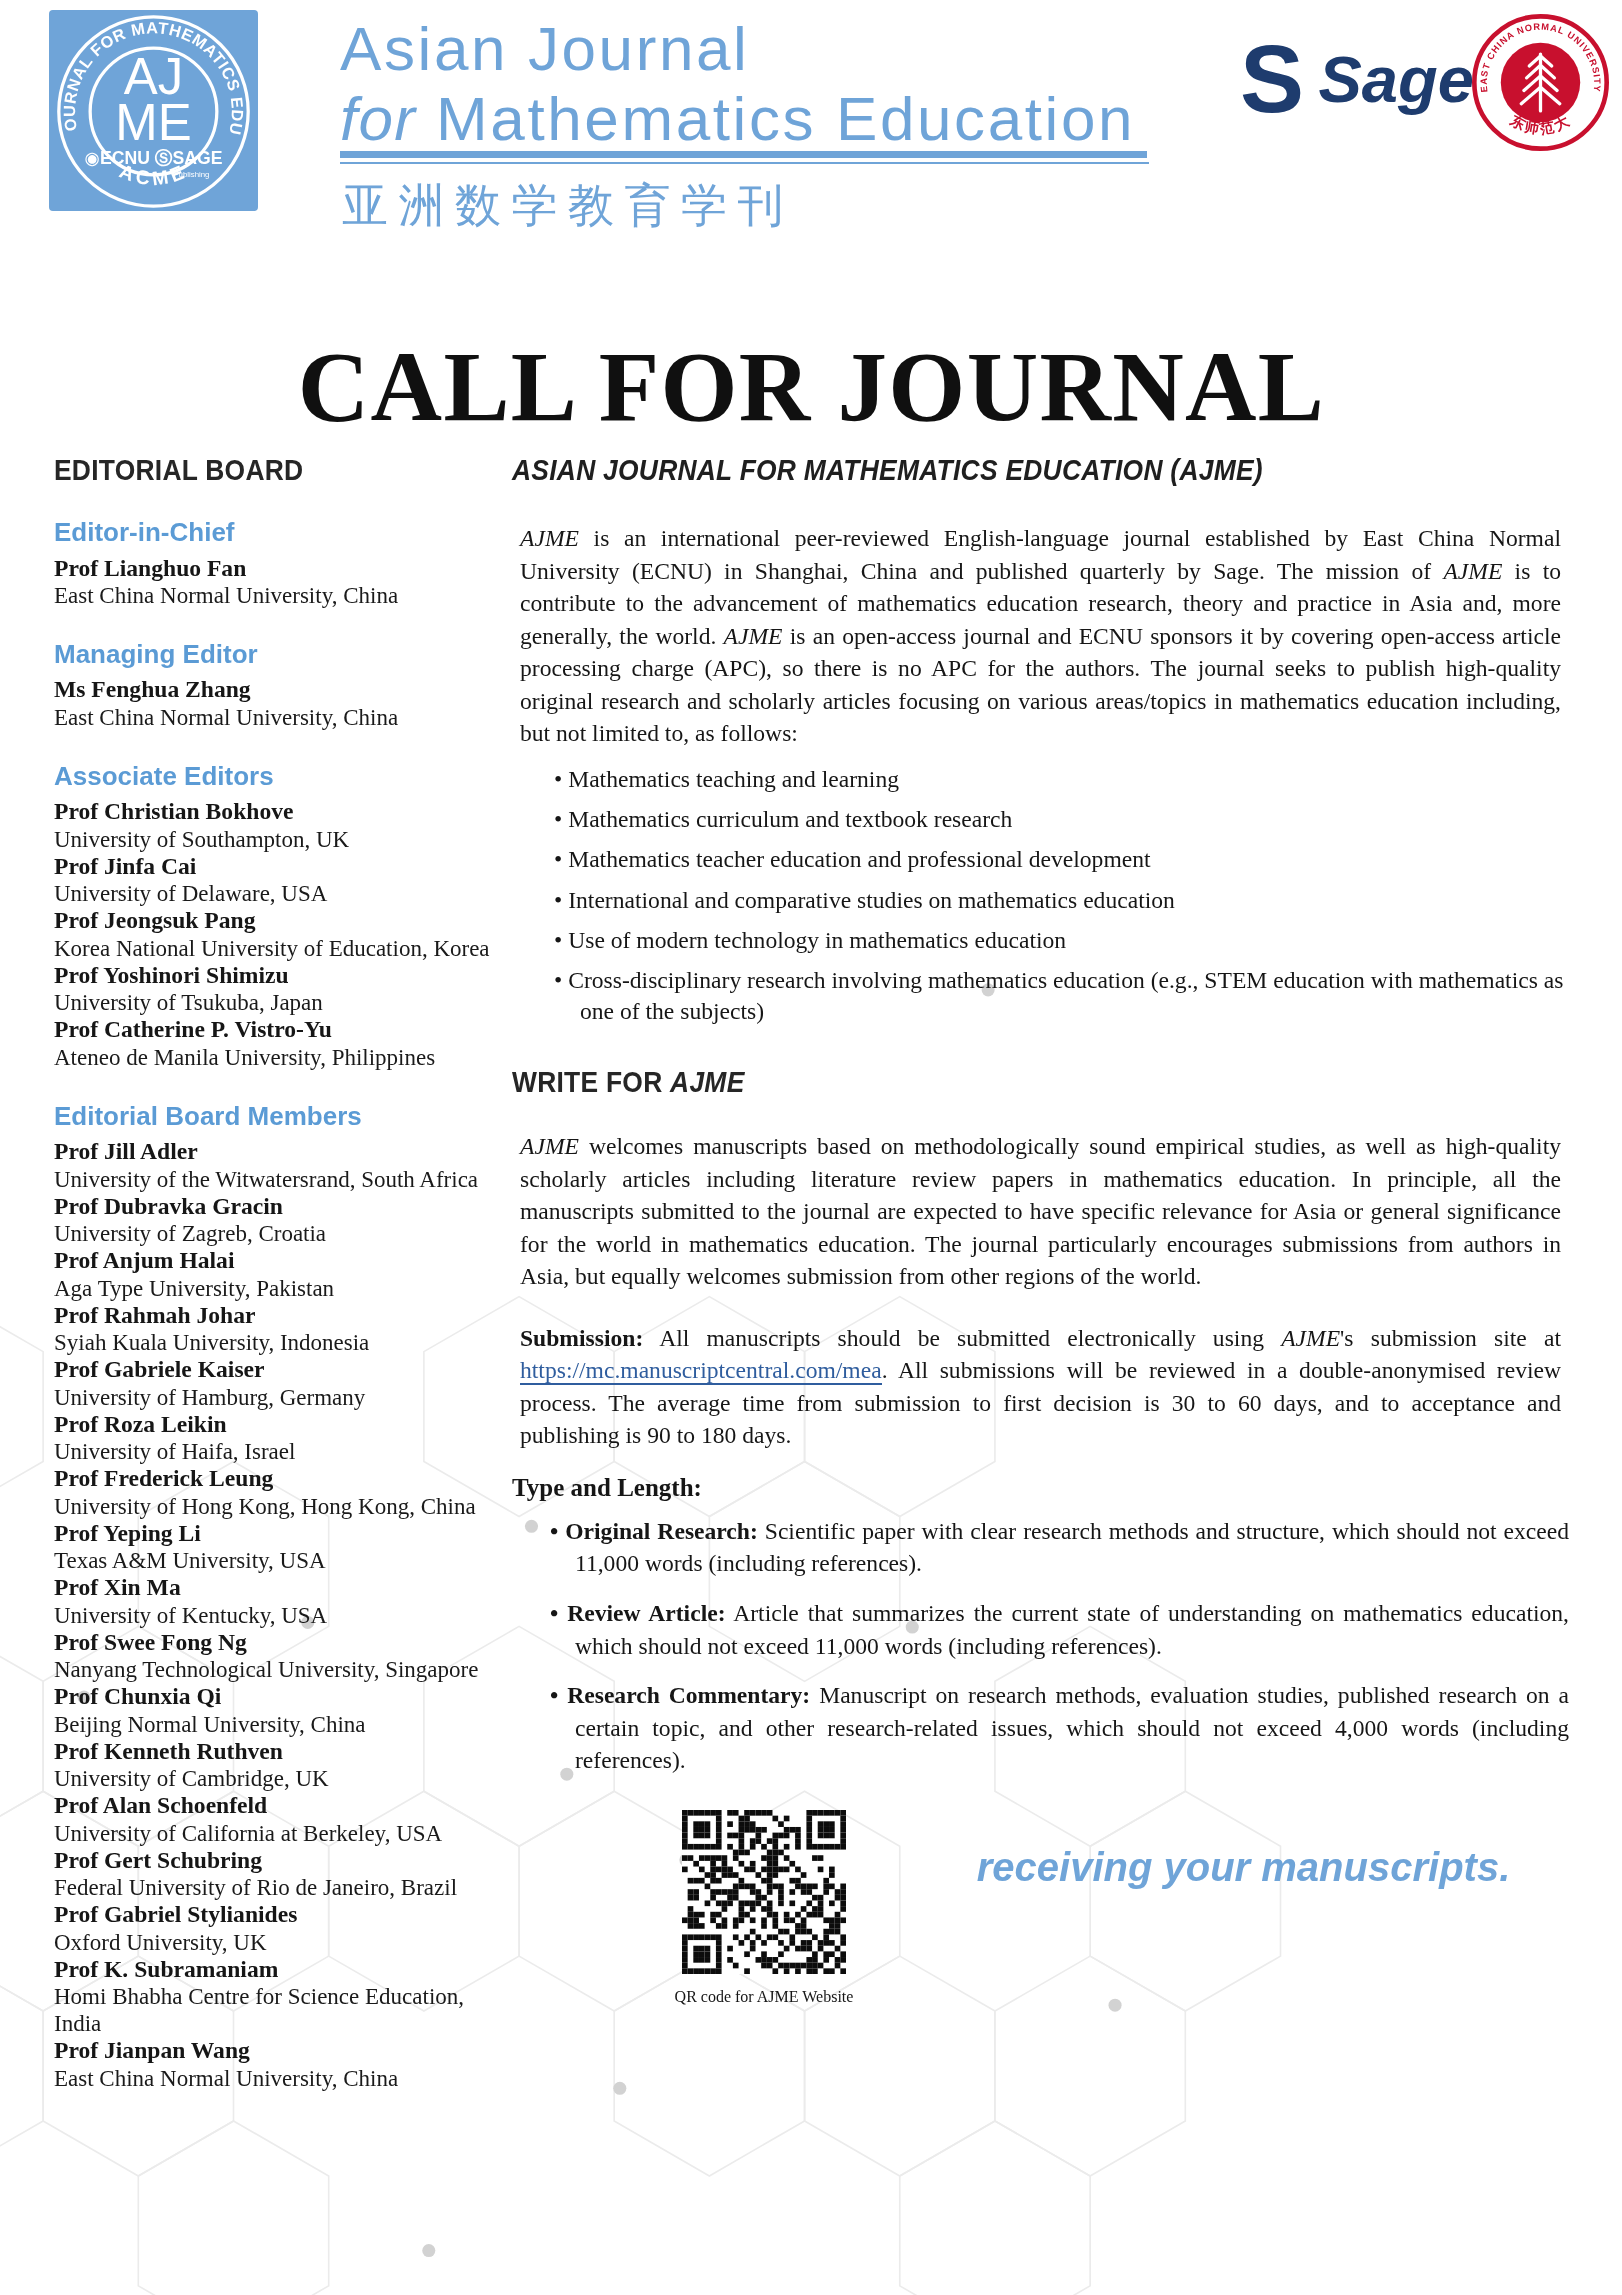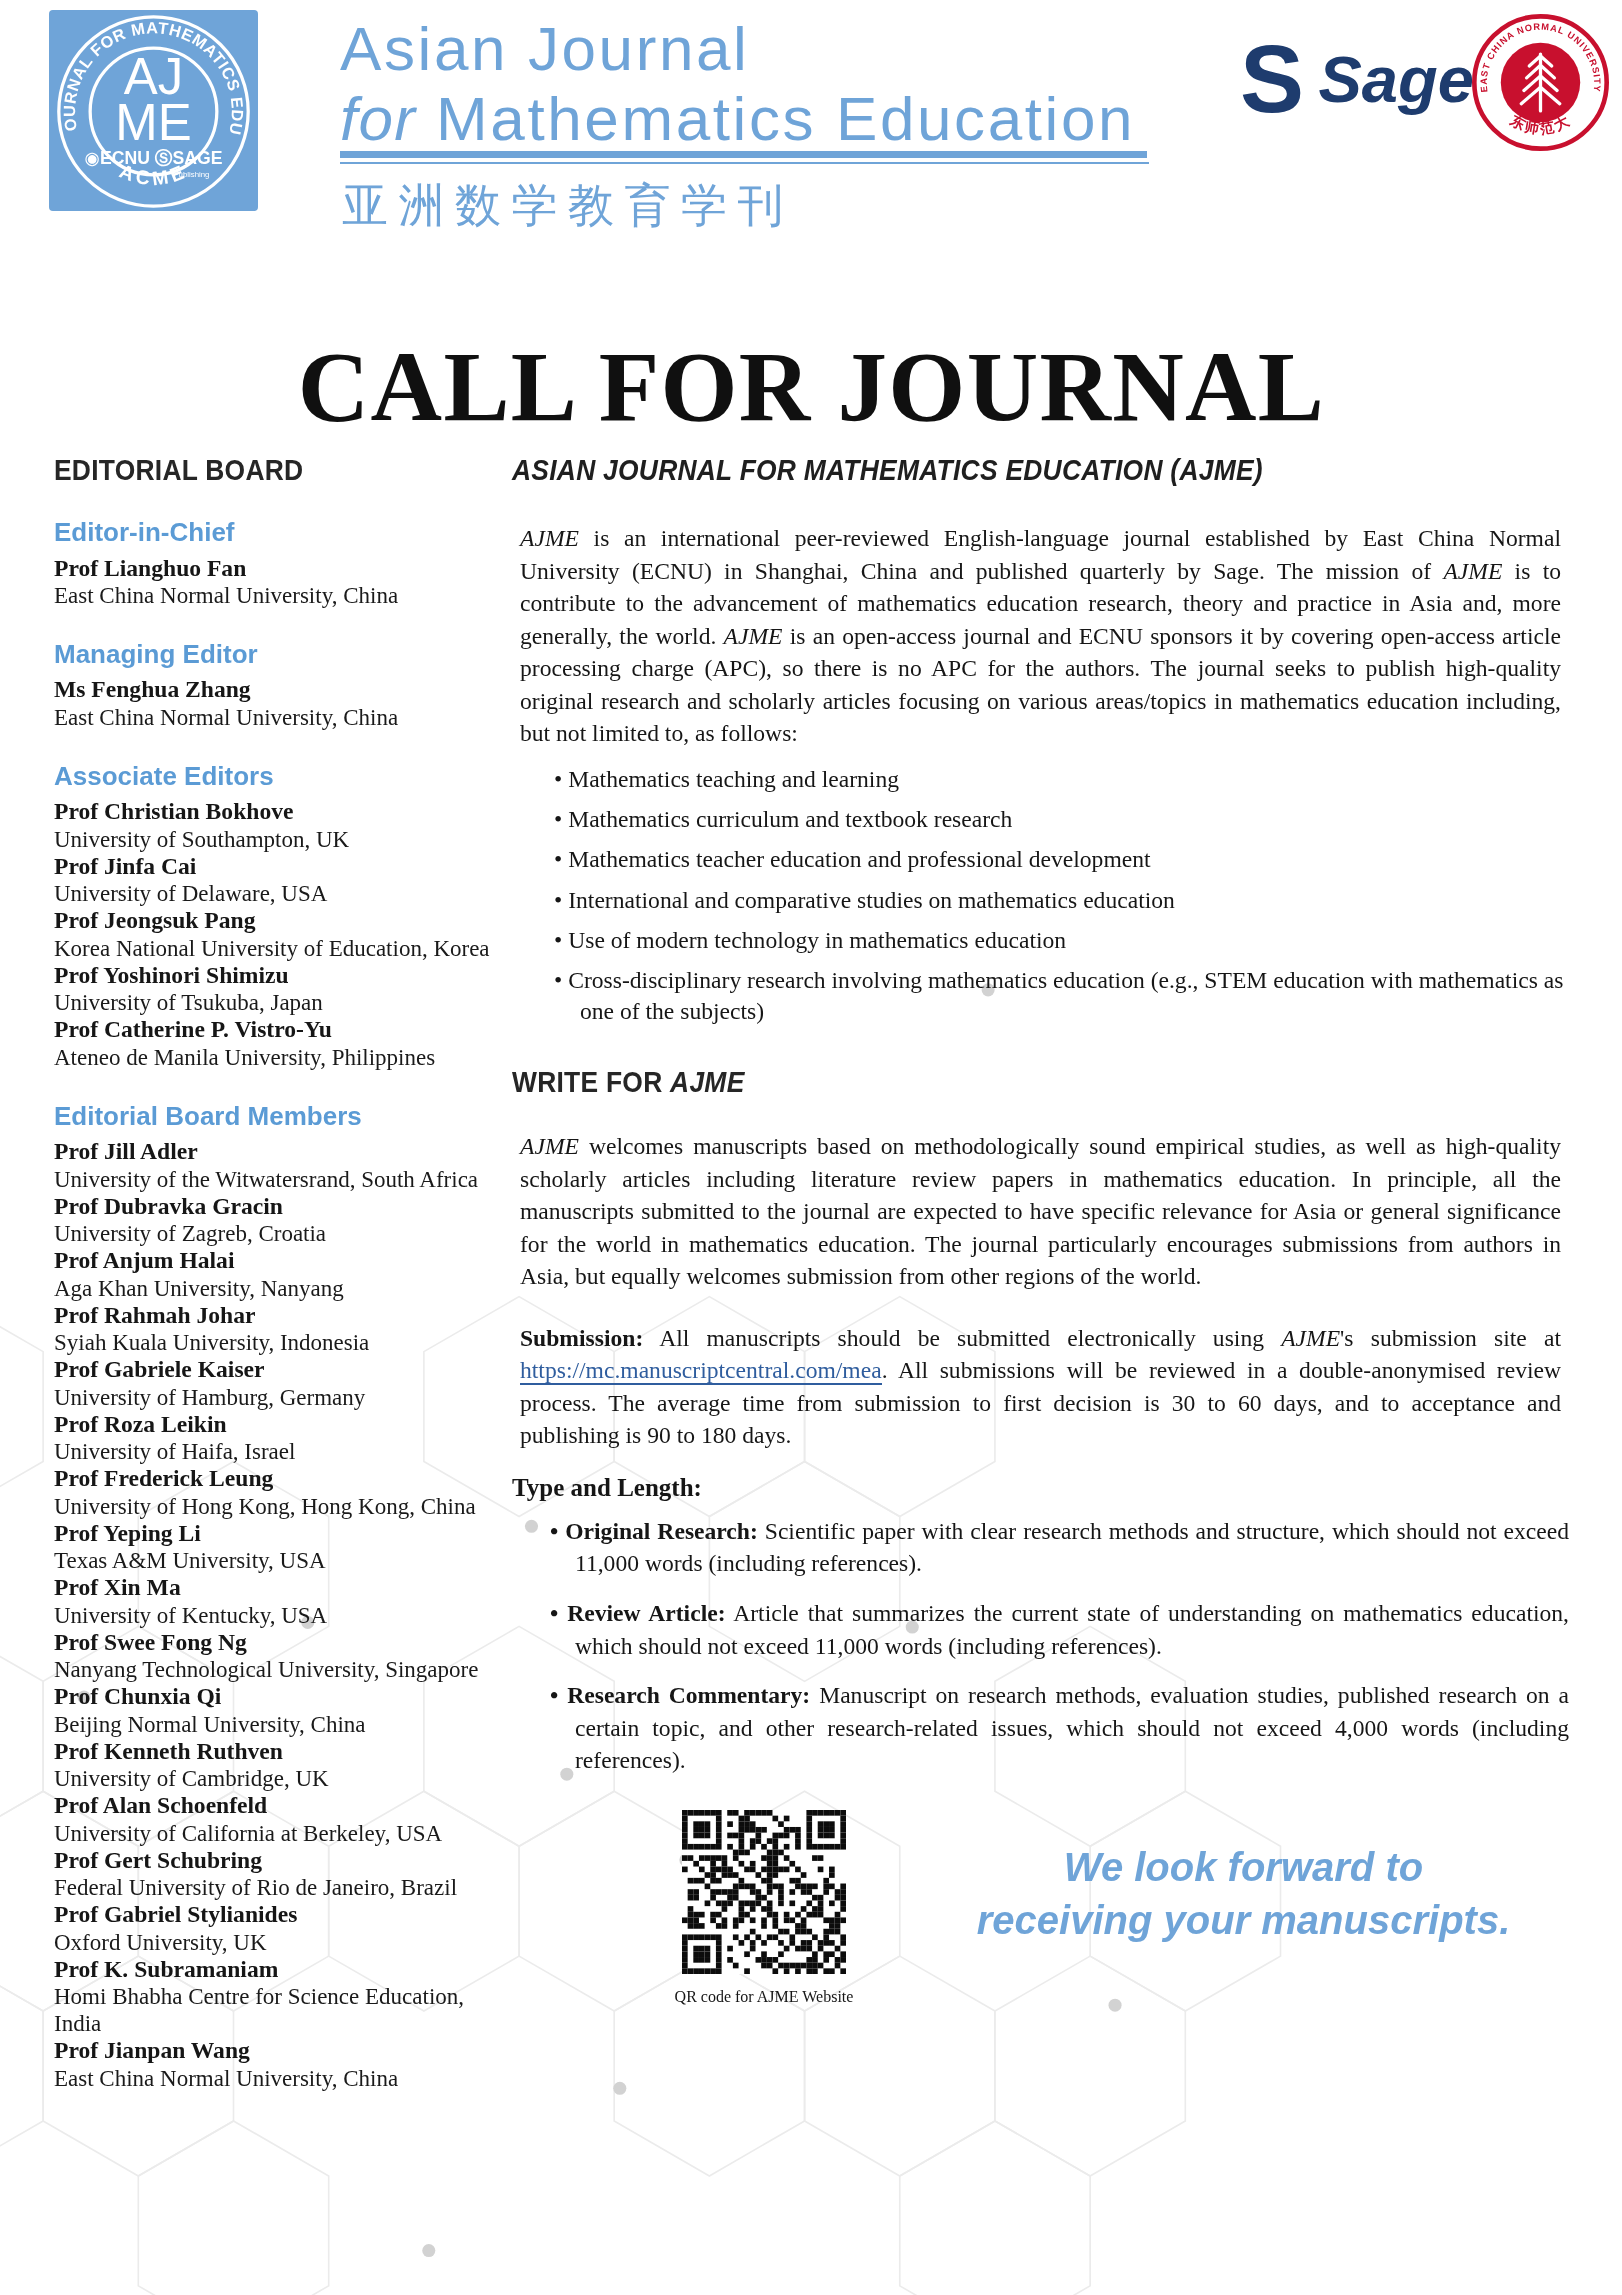--- a/index.html
+++ b/index.html
@@ -197,21 +197,21 @@
             <div class="member-name">Prof Yoshinori Shimizu</div>
             <div class="member-aff">University of Tsukuba, Japan</div>
             <div class="member-name">Prof Catherine P. Vistro-Yu</div>
             <div class="member-aff">Ateneo de Manila University, Philippines</div>
             <div class="group-title">Editorial Board Members</div>
             <div class="member-name">Prof Jill Adler</div>
             <div class="member-aff">University of the Witwatersrand, South Africa</div>
             <div class="member-name">Prof Dubravka Gracin</div>
             <div class="member-aff">University of Zagreb, Croatia</div>
             <div class="member-name">Prof Anjum Halai</div>
-            <div class="member-aff">Aga Khan University, Nanyang</div>
+            <div class="member-aff">Aga Type University, Pakistan</div>
             <div class="member-name">Prof Rahmah Johar</div>
             <div class="member-aff">Syiah Kuala University, Indonesia</div>
             <div class="member-name">Prof Gabriele Kaiser</div>
             <div class="member-aff">University of Hamburg, Germany</div>
             <div class="member-name">Prof Roza Leikin</div>
             <div class="member-aff">University of Haifa, Israel</div>
             <div class="member-name">Prof Frederick Leung</div>
             <div class="member-aff">University of Hong Kong, Hong Kong, China</div>
             <div class="member-name">Prof Yeping Li</div>
             <div class="member-aff">Texas A&amp;M University, USA</div>
@@ -664,21 +664,20 @@
                   <rect x="176" y="224" width="8" height="8"></rect>
                   <rect x="184" y="224" width="8" height="8"></rect>
                   <rect x="200" y="224" width="8" height="8"></rect>
                   <rect x="208" y="224" width="8" height="8"></rect>
                   <rect x="224" y="224" width="8" height="8"></rect>
                 </g>
               </svg>
             <div class="qr-caption">QR code for AJME Website</div>
           </div>
           <div class="closing">
-            <div>We look forward to</div>
             <div>receiving your manuscripts.</div>
           </div>
         </div>
       </main>
     </div>
 
   </div>
 </div>
 
 

